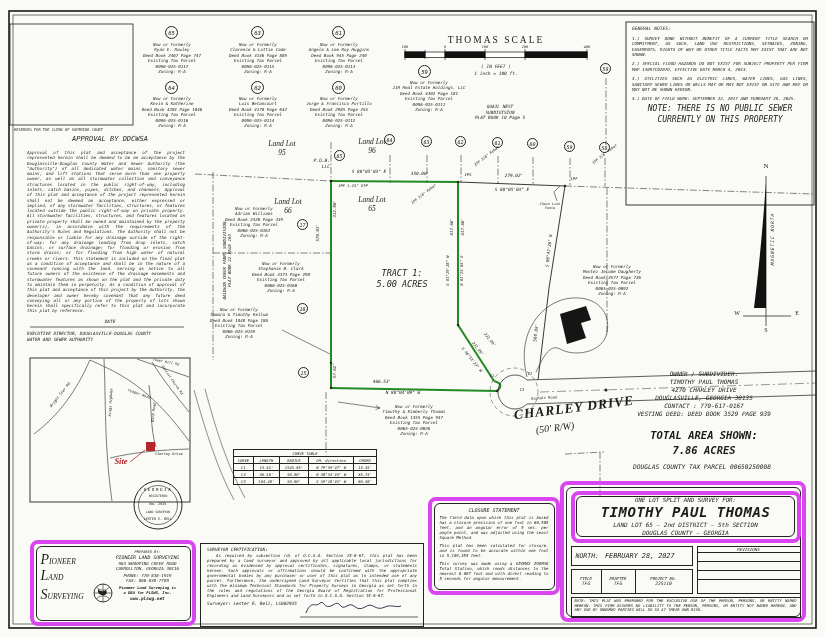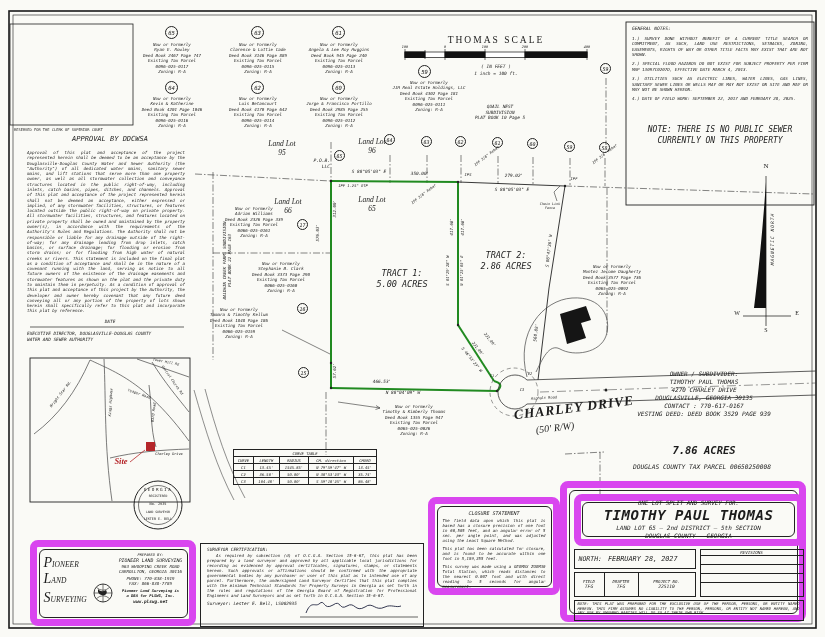--- a/index.html
+++ b/index.html
@@ -11,21 +11,21 @@
 .ln{position:absolute;font-size:4.2px;line-height:1.3;font-style:italic;white-space:pre-line}
 .c{text-align:center}
 .j{text-align:justify}
 .b{font-weight:bold}
 .i{font-style:italic}
 .serif{font-family:"Liberation Serif",serif}
 .pre{white-space:pre-line}
 .circ{position:absolute;width:13px;height:13px;border:0.9px solid #222;border-radius:50%;
   display:flex;align-items:center;justify-content:center;font-size:5.6px;font-style:italic;background:transparent}
 .circ.sm{width:11px;height:11px;font-size:5px}
-.rbox{position:absolute;border:7px solid #d946ef;border-radius:8px;padding:1.5px;background:transparent}
+.rbox{position:absolute;border:4px solid #d946ef;border-radius:8px;padding:1.5px;background:transparent}
 .rbox-in{border:0.8px solid #222;border-radius:6px;width:100%;height:100%;position:relative;padding:2px}
 .box{position:absolute;border:0.9px solid #222;background:transparent}
 .tbl{border-collapse:collapse;width:100%}
 .tbl td,.tbl th{border:0.5px solid #222;font-size:3.8px;font-style:italic;padding:0.5px 1px;text-align:center;font-weight:normal}
 .red{color:#b5262a}
 .rot{transform-origin:center center}
 </style>
 </head>
 <body>
 
@@ -229,21 +229,21 @@
   <div class="lb" style="left:581px;top:45px;width:12px;font-size:3.5px">400</div>
   <div class="lb" style="left:456px;top:64px;width:80px;font-size:4.5px">( IN FEET )</div>
   <div class="lb" style="left:456px;top:71px;width:80px;font-size:4.5px">1 inch = 100 ft.</div>
 
   <div class="abs" style="left:632px;top:26px;width:176px">
     <div class="ln" style="position:static;font-size:4.6px">GENERAL NOTES:</div>
     <div class="j i" style="font-size:4.2px;line-height:1.28;margin-top:4px">1.) SURVEY DONE WITHOUT BENEFIT OF A CURRENT TITLE SEARCH OR COMMITMENT, AS SUCH, LAND USE RESTRICTIONS, SETBACKS, ZONING, EASEMENTS, RIGHTS OF WAY OR OTHER TITLE FACTS MAY EXIST THAT ARE NOT SHOWN.</div>
     <div class="j i" style="font-size:4.2px;line-height:1.28;margin-top:4px">2.) SPECIAL FLOOD HAZARDS DO NOT EXIST FOR SUBJECT PROPERTY PER FIRM MAP 13097C0207D, EFFECTIVE DATE MARCH 4, 2013.</div>
     <div class="j i" style="font-size:4.2px;line-height:1.28;margin-top:4px">3.) UTILITIES SUCH AS ELECTRIC LINES, WATER LINES, GAS LINES, SANITARY SEWER LINES OR WELLS MAY OR MAY NOT EXIST ON SITE AND MAY OR MAY NOT BE SHOWN HEREON.</div>
     <div class="i" style="font-size:4.2px;line-height:1.28;margin-top:4px">4.) DATE OF FIELD WORK: SEPTEMBER 22, 2017 AND FEBRUARY 28, 2025.</div>
-    <div class="c pre i" style="font-size:8px;line-height:1.35;margin-top:23px">NOTE:  THERE IS NO PUBLIC SEWER
+    <div class="c pre i" style="font-size:8px;line-height:1.35;margin-top:2px">NOTE:  THERE IS NO PUBLIC SEWER
 CURRENTLY ON THIS PROPERTY</div>
   </div>
 
   <div class="lb" style="left:450px;top:104px;width:100px;font-size:4.4px">QUAIL NEST
 SUBDIVISION
 PLAT BOOK 10  Page 5</div>
   <div class="lb rot" style="left:172px;top:255px;width:110px;font-size:4.2px;transform:rotate(-90deg)">BALDWIN CREEK FARMS SUBDIVISION
 PLAT BOOK 22 PAGE 163</div>
 
   <div class="lb serif" style="left:258px;top:140px;width:48px;font-size:7.5px;line-height:1.15">Land Lot
@@ -322,22 +322,20 @@
 Zoning: R-A</div>
   <div class="lb" style="left:368px;top:404px;width:92px">Now or Formerly
 Timothy &amp; Kimberly Thomas
 Deed Book 1355 Page 947
 Existing Tax Parcel
 0065-025-0026
 Zoning: R-A</div>
 
   <div class="lb" style="left:350px;top:268px;width:104px;font-size:8.5px;line-height:1.3">TRACT 1:
 5.00 ACRES</div>
-  <div class="lb" style="left:458px;top:250px;width:96px;font-size:8.5px;line-height:1.3">TRACT 2:
-2.86 ACRES</div>
 
   <div class="lb" style="left:343px;top:169px;width:52px;font-size:4.4px">S 88°05'03" E</div>
   <div class="lb" style="left:400px;top:171px;width:40px;font-size:4.4px">350.00'</div>
   <div class="lb" style="left:330px;top:184px;width:46px;font-size:3.8px">IPF 1.25" OTP</div>
   <div class="lb" style="left:458px;top:173px;width:20px;font-size:3.8px">IPS</div>
   <div class="lb" style="left:494px;top:173px;width:40px;font-size:4.4px">279.02'</div>
   <div class="lb" style="left:486px;top:187px;width:52px;font-size:4.4px">S 88°05'03" E</div>
   <div class="lb" style="left:566px;top:177px;width:16px;font-size:3.8px">IPF</div>
   <div class="lb rot" style="left:405px;top:192px;width:38px;font-size:3.6px;transform:rotate(-38deg)">IPF 3/8" Rebar</div>
   <div class="lb rot" style="left:468px;top:154px;width:38px;font-size:3.6px;transform:rotate(-38deg)">IPF 3/8" Rebar</div>
@@ -371,20 +369,21 @@
   <div class="lb serif" style="left:732px;top:310px;width:10px;font-size:6px;font-style:normal">W</div>
   <div class="lb serif" style="left:792px;top:310px;width:10px;font-size:6px;font-style:normal">E</div>
   <div class="lb serif" style="left:761px;top:327px;width:10px;font-size:6px;font-style:normal">S</div>
 
   <div class="lb" style="left:598px;top:370px;width:212px;font-size:6px;line-height:1.32">OWNER / SUBDIVIDER:
 TIMOTHY PAUL THOMAS
 4270 CHARLEY DRIVE
 DOUGLASVILLE, GEORGIA 30135
 CONTACT : 770-617-0167
 VESTING DEED:  DEED BOOK 3529 PAGE 939</div>
+  <div class="lb b" style="left:598px;top:429px;width:212px;font-size:10.5px">TOTAL AREA SHOWN:</div>
   <div class="lb b" style="left:598px;top:444px;width:212px;font-size:10.5px">7.86 ACRES</div>
   <div class="lb" style="left:584px;top:463px;width:236px;font-size:6.2px">DOUGLAS COUNTY TAX PARCEL 00650250008</div>
 
   <div class="abs" style="left:233px;top:449px;width:144px">
     <table class="tbl">
       <tbody>
           <tr>
             <td colspan="5">CURVE TABLE</td>
           </tr>
       <tr>

